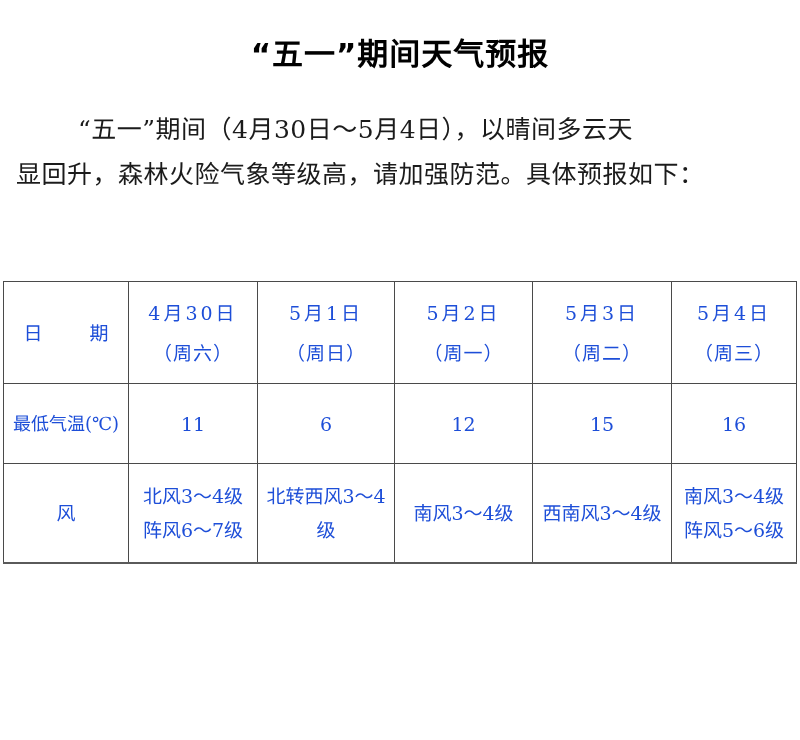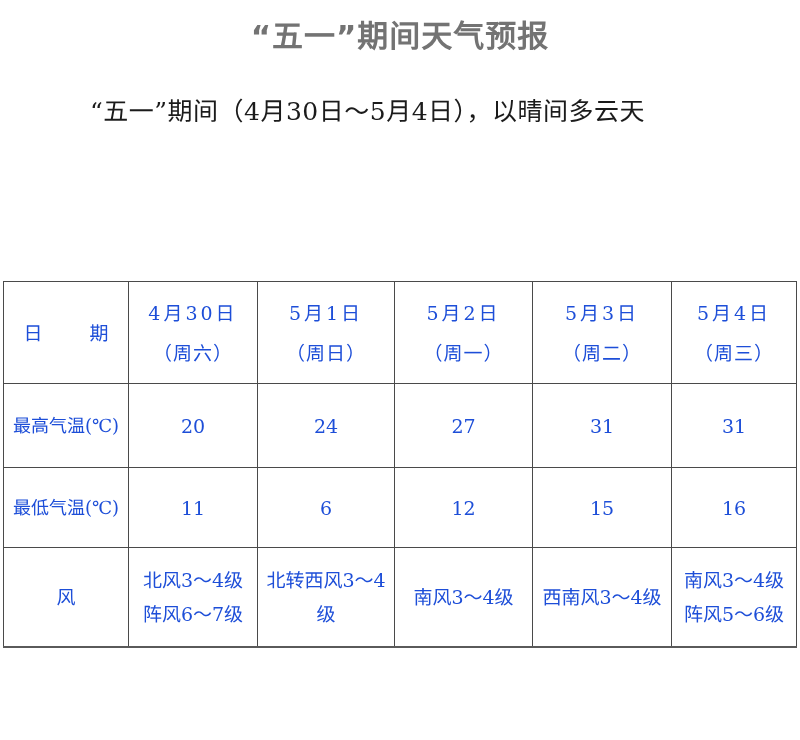--- a/index.html
+++ b/index.html
@@ -17,30 +17,30 @@
     position: relative;
   }
 
   
   .doc-title {
     text-align: center;
     font-family: "DejaVu Sans", "Liberation Sans", sans-serif;
     font-weight: bold;
     font-size: 31px;
     letter-spacing: 1px;
-    color: #737373;
+    color: #000000;
     margin: 0;
-    padding-top: 18px;
+    padding-top: 36px;
     line-height: 1.2;
   }
 
   
   .doc-body {
     margin: 0;
-    padding: 34px 28px 0 28px;
+    padding: 34px 28px 0 16px;
   }
   .body-line {
     font-size: 25px;
     line-height: 45px;
     color: #1b1b1b;
     white-space: nowrap;
     letter-spacing: 0.5px;
   }
   .body-line.indent {
     text-indent: 62px;
@@ -96,20 +96,21 @@
   .label-temp { font-size: 18px; letter-spacing: 0px; }
   .wind-wrap { display: block; line-height: 34px; }
 </style>
 </head>
 <body>
 
 <h1 class="doc-title">“五一”期间天气预报</h1>
 
 <div class="doc-body">
   <div class="body-line indent">“五一”期间（4月30日～5月4日），以晴间多云天</div>
+  <div class="body-line">显回升，森林火险气象等级高，请加强防范。具体预报如下：</div>
 </div>
 
 <div class="table-wrap">
   <table class="forecast">
     <colgroup>
       <col class="c-label">
         <col class="c-d1">
         <col class="c-d2">
       <col class="c-d3">
         <col class="c-d4">
@@ -136,30 +137,20 @@
           <span class="date-main">5月3日</span>
           <span class="date-week">（周二）</span>
         </td>
         <td>
           <span class="date-main">5月4日</span>
           <span class="date-week">（周三）</span>
         </td>
       </tr>
 
 
-      <tr class="row-high">
-        <td>
-          <span class="label-temp">最高气温(℃)</span>
-        </td>
-        <td>20</td>
-        <td>24</td>
-        <td>27</td>
-        <td>31</td>
-        <td>31</td>
-      </tr>
 
       <tr class="row-low">
         <td>
           <span class="label-temp">最低气温(℃)</span>
         </td>
         <td>11</td>
         <td>6</td>
         <td>12</td>
         <td>15</td>
         <td>16</td>

